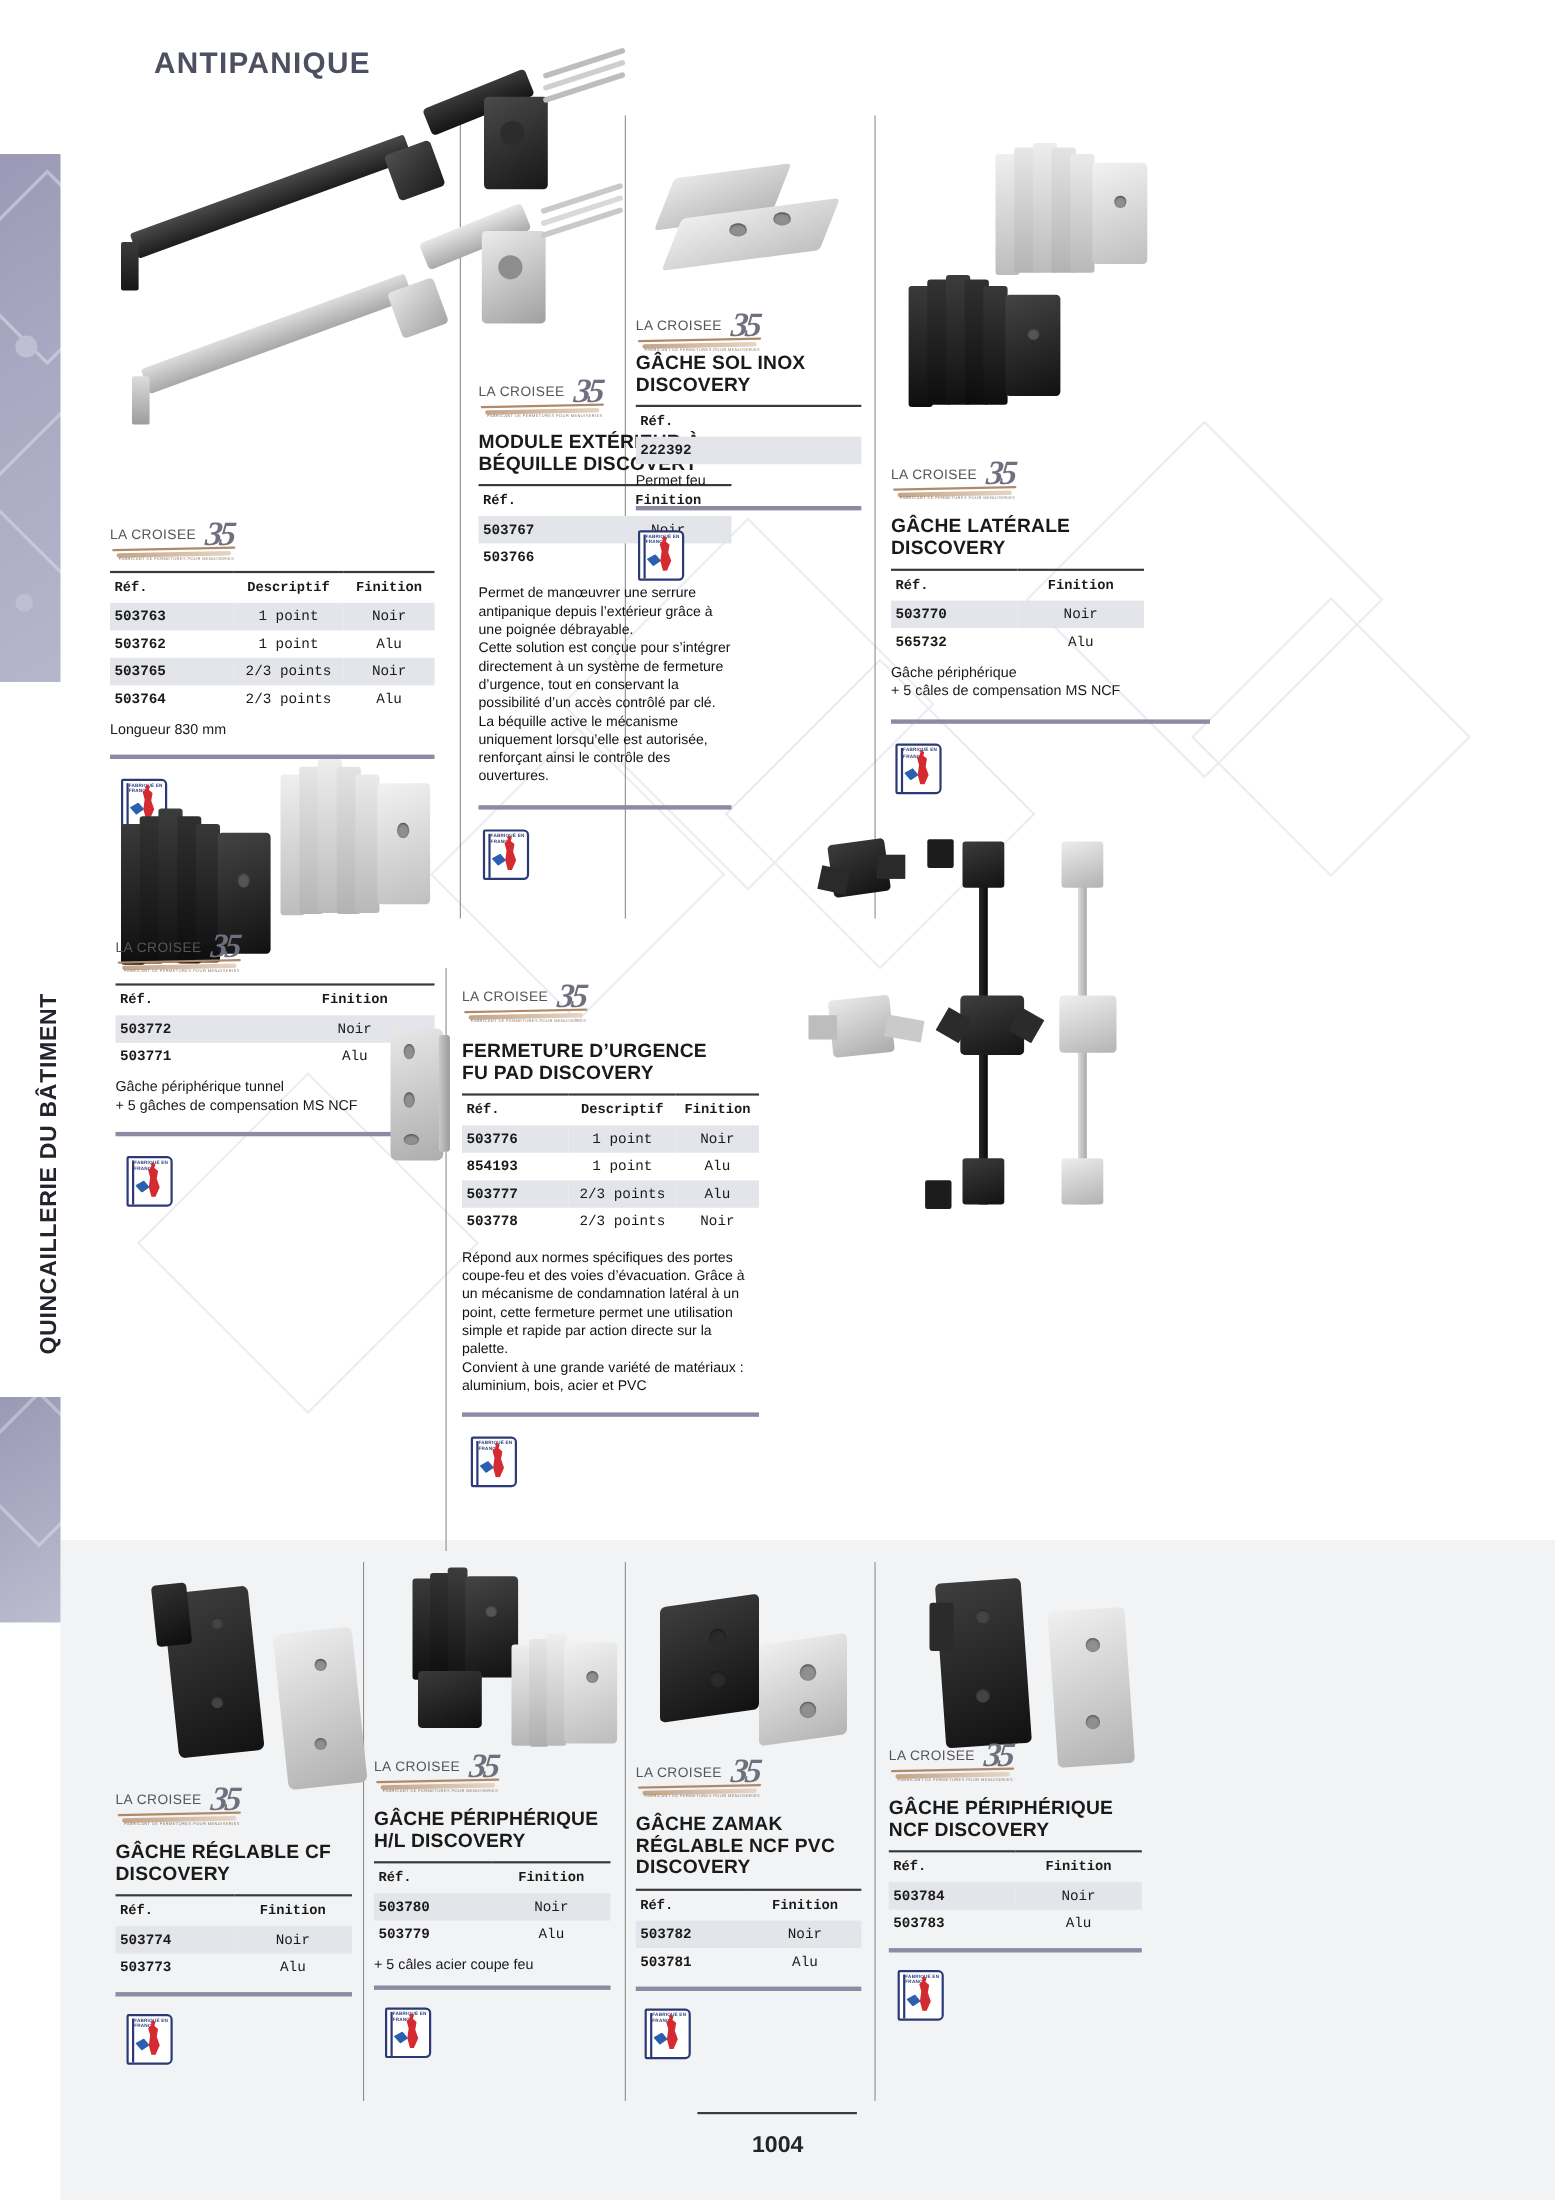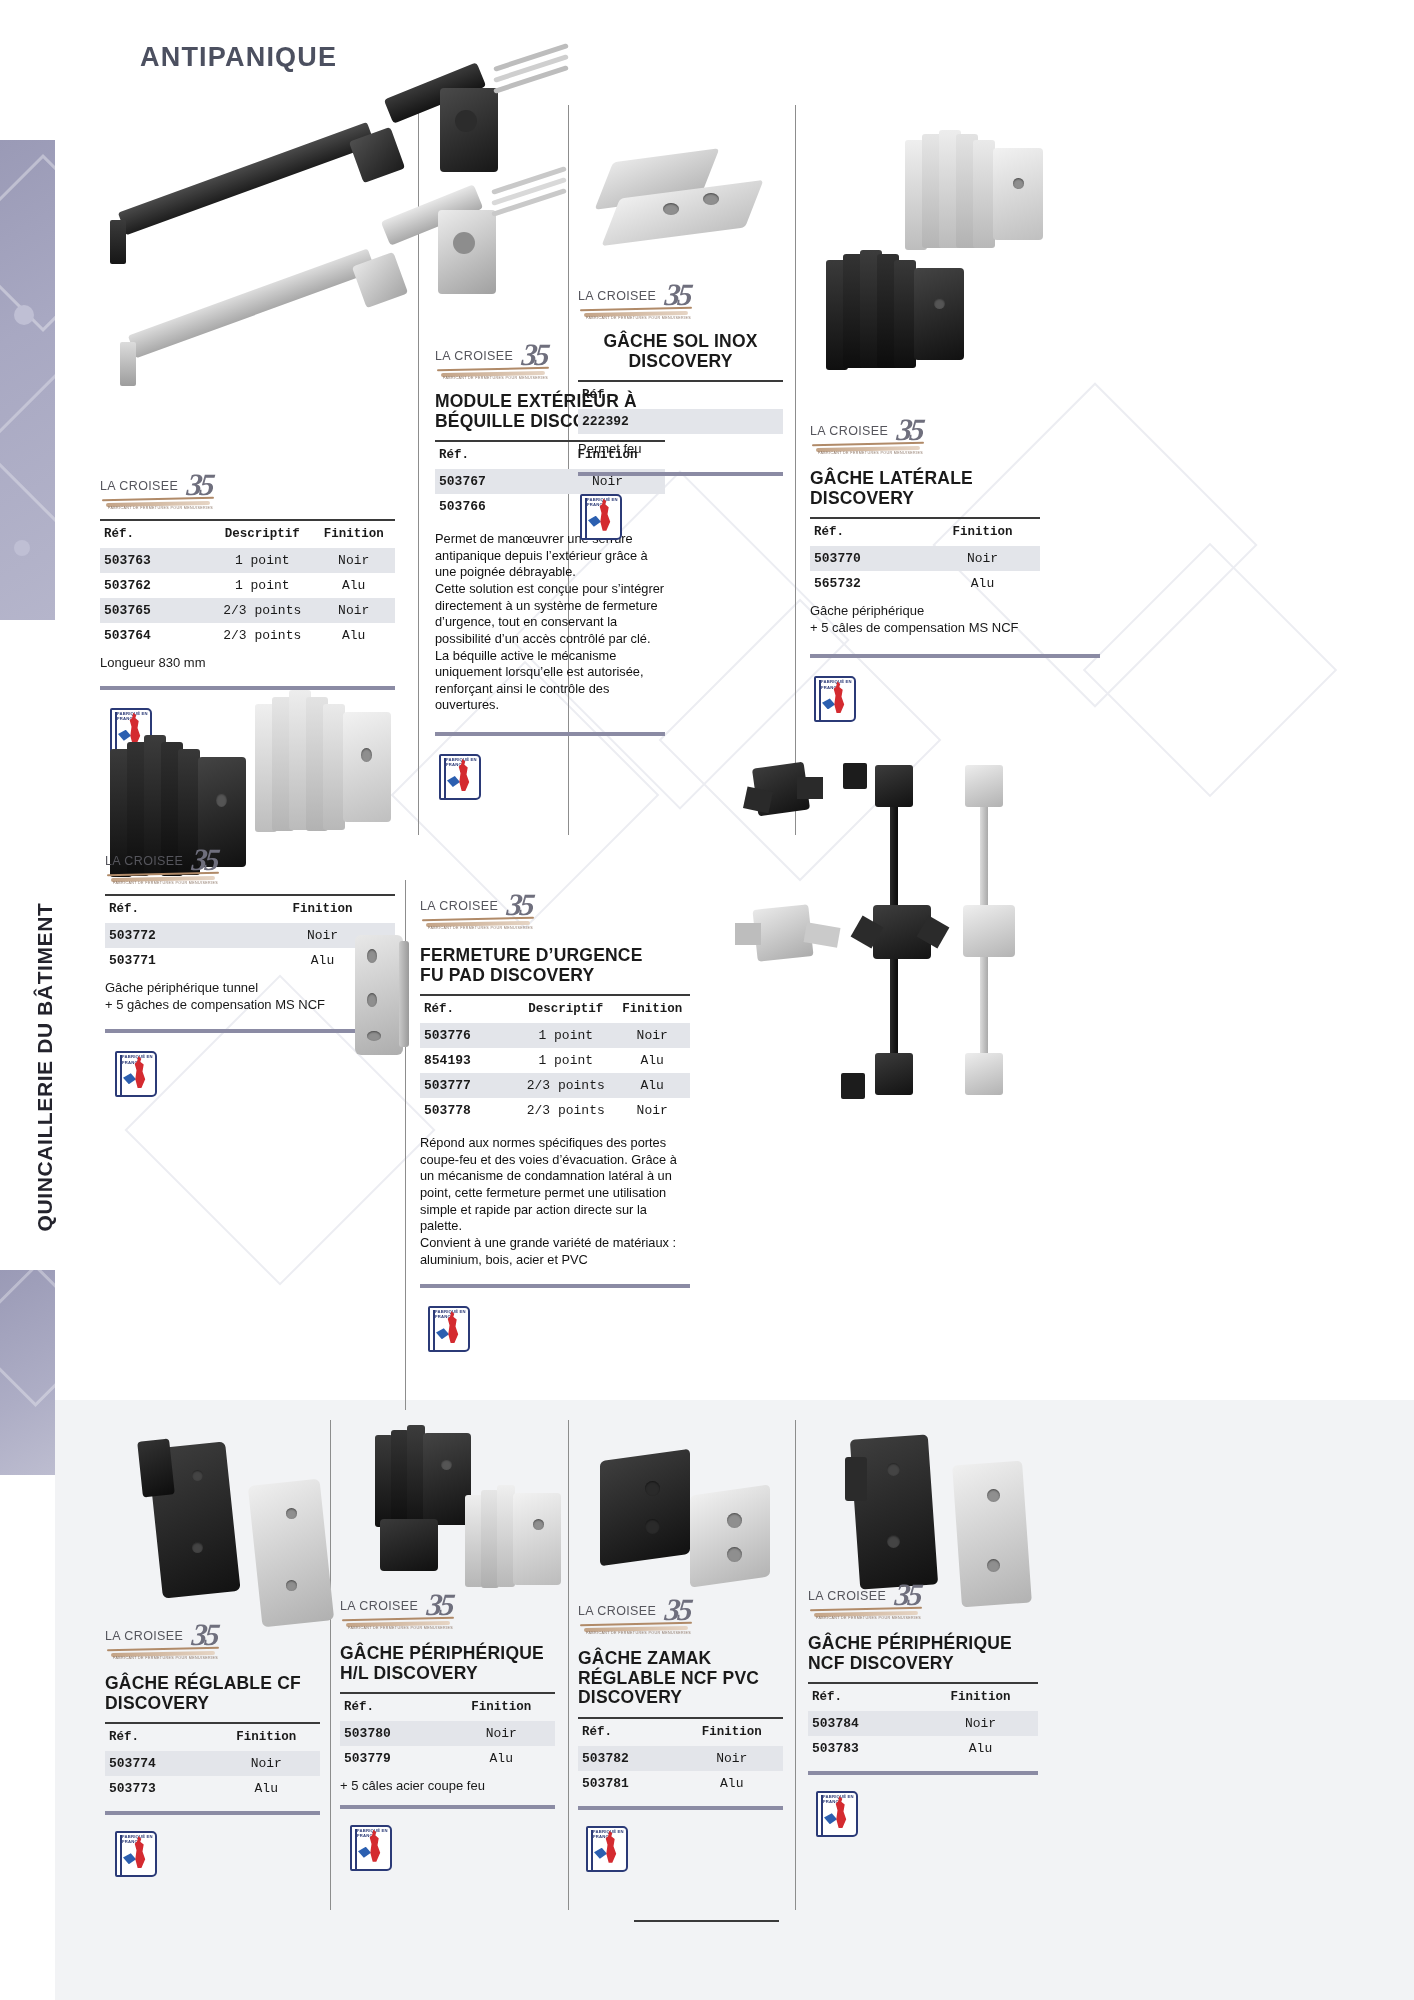--- a/index.html
+++ b/index.html
@@ -496,21 +496,21 @@
   </div>
 
   <div class="block" style="left:578px; top:280px; width:205px;">
     <div class="brand">
       <span class="bt">LA CROISEE</span>
       <span class="b35">35</span>
       <span class="bline1"></span>
         <span class="bline2"></span>
       <span class="btag">FABRICANT DE FERMETURES POUR MENUISERIES</span>
     </div>
-    <div class="prod-title" style="margin-top:12px;text-align:center;">GÂCHE SOL INOX DISCOVERY</div>
+    <div class="prod-title" style="margin-top:0;">GÂCHE SOL INOX DISCOVERY</div>
     <table class="spec tbl-top" style="margin-top:9px;">
       <tbody>
           <tr>
         <th class="lft" style="width:100%">Réf.</th>
       </tr>
       <tr class="alt">
         <td class="ref">222392</td>
       </tr>
     </tbody>
       </table>
@@ -899,14 +899,15 @@
     <div class="rule-bottom" style="margin-top:10px;"></div>
     <div class="mif" style="margin-top:12px; margin-left:8px;">
       <span class="bk"></span>
       <span class="txt">FABRIQUÉ EN<br>FRANCE</span>
       <span class="bluewing"></span>
         <span class="cock"></span>
     </div>
   </div>
 
   <div class="page-num-rule"></div>
+  <div class="page-num">1004</div>
 
 </div>
 
 </body></html>

